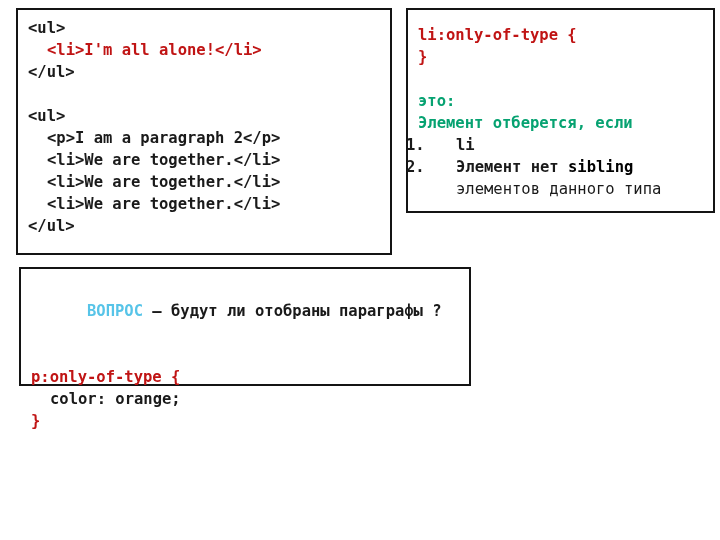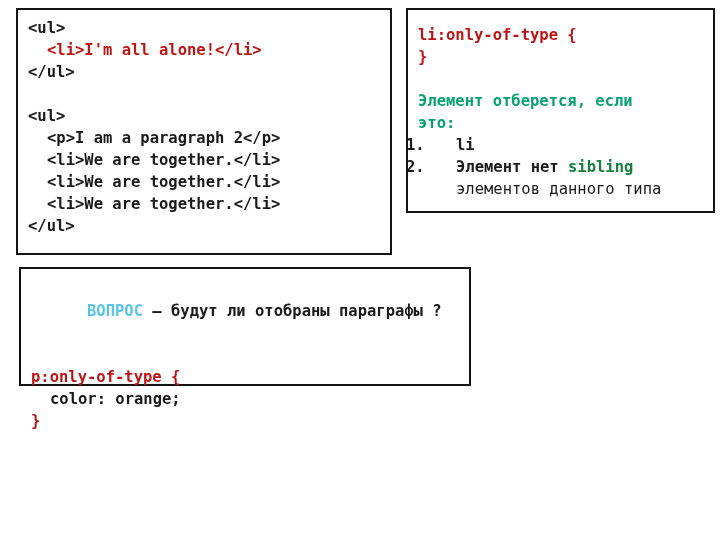--- a/index.html
+++ b/index.html
@@ -61,21 +61,21 @@
     line-height: 22px;
     white-space: pre;
     color: #1a1a1a;
     letter-spacing: 0px;
   }
   .ind1 { padding-left: 19px; }
 
   .c-red    { color: #c01414; }
   .c-black  { color: #1a1a1a; }
   .c-green  { color: #06a271; }
-  .c-blue   { color: #15803d; }
+  .c-blue   { color: #000000; }
   .c-cyan   { color: #57c4e8; }
 
   
   .num-list {
     position: relative;
     margin: 0;
     padding: 0;
     list-style: none;
   }
   .num-item {
@@ -131,22 +131,22 @@
         <div class="code-line"><span class="c-black cyr">&lt;/ul&gt;</span></div>
       </div>
   </div>
 
   <div class="code-box" id="box-li-rule">
     <div id="li-rule-lines">
         <div class="code-line"><span class="c-red cyr">li:only-of-type {</span></div>
         <div class="code-line"><span class="c-red cyr">}</span></div>
         <div class="code-line"><span class="c-black cyr"> </span></div>
       </div>
+    <div class="code-line c-green cyr">это:</div>
     <div class="code-line c-green cyr">Элемент отберется, если</div>
-    <div class="code-line c-green cyr">это:</div>
     <div class="num-list" id="li-rule-numlist">
         <div class="num-item"><span class="num-marker cyr">1.</span><span class="c-black cyr">li</span></div>
         <div class="num-item"><span class="num-marker cyr">2.</span><span class="c-black cyr">Элемент нет </span><span class="c-blue cyr">sibling</span></div>
         <div class="num-cont cyr">элементов данного типа</div>
       </div>
   </div>
 
   <div class="code-box" id="box-question">
     <div class="code-line">
       <span class="c-cyan cyr">ВОПРОС</span><span class="c-black cyr"> – будут ли отобраны параграфы ?</span>

